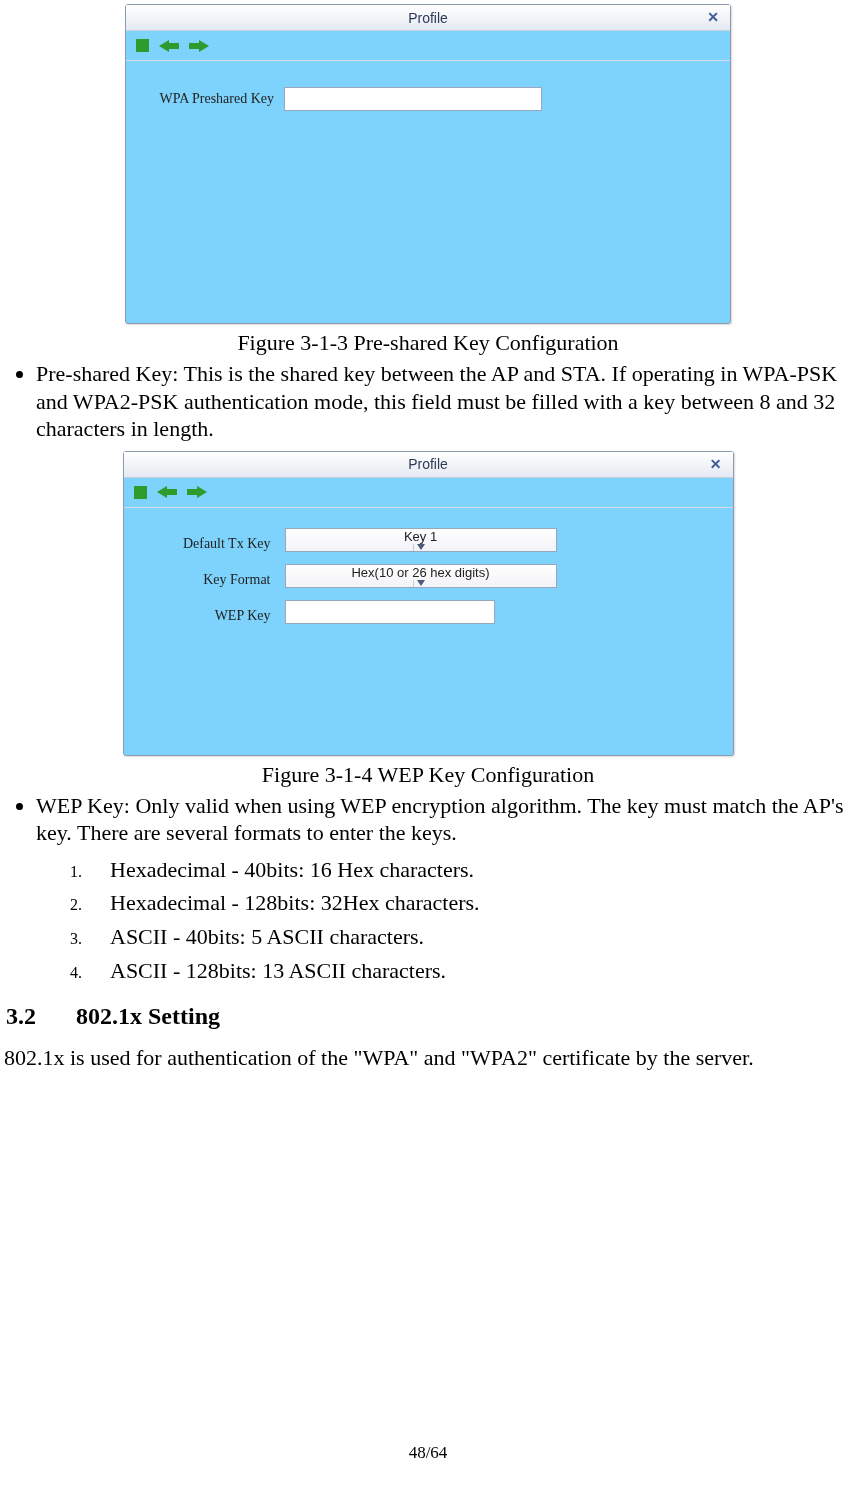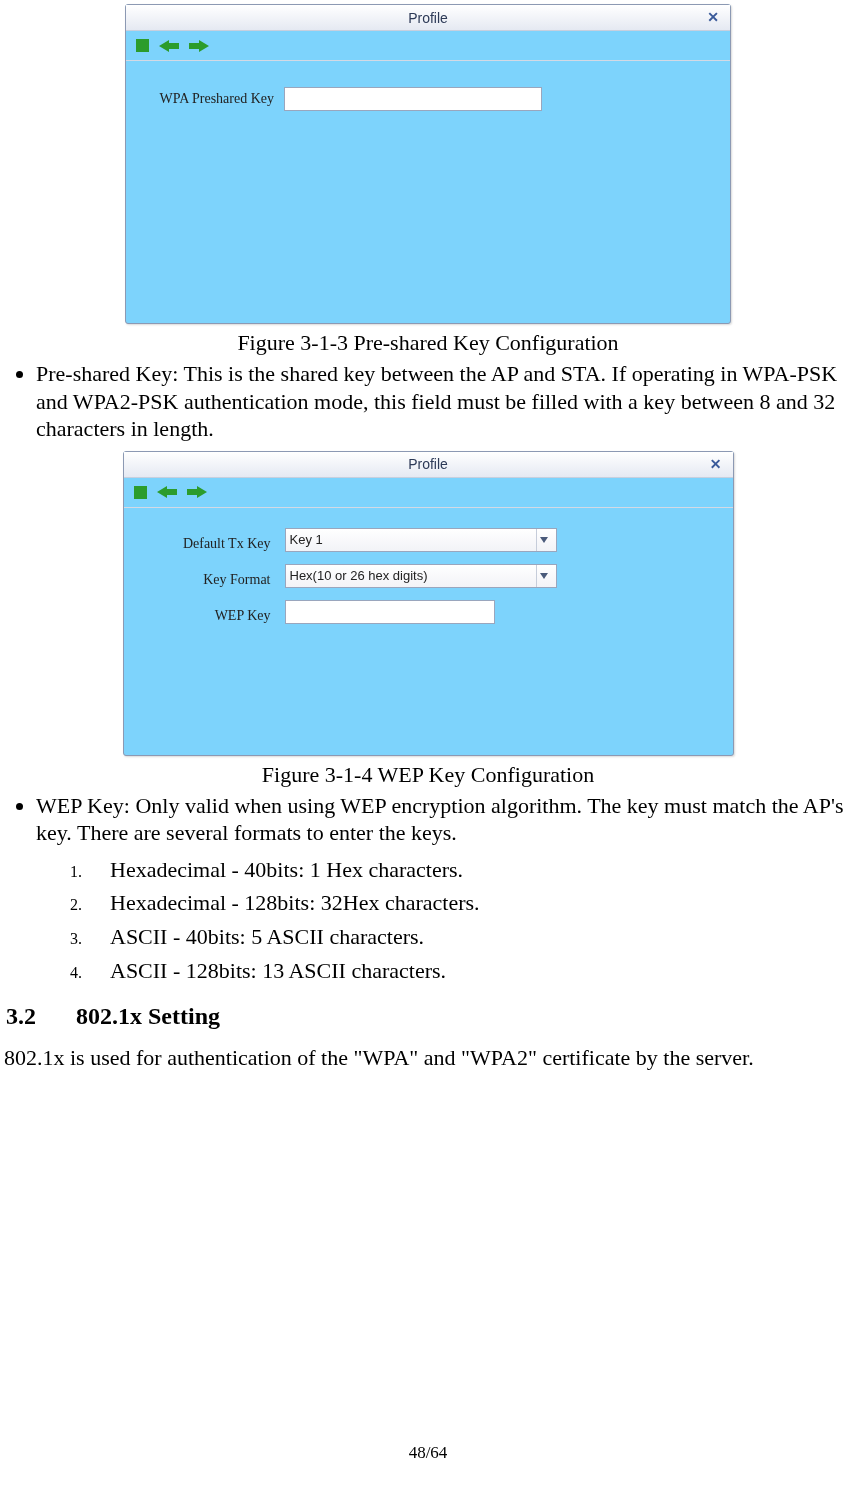--- a/index.html
+++ b/index.html
@@ -95,20 +95,21 @@
     .select {
       height: 24px;
       border: 1px solid #9aa6bd;
       background: linear-gradient(#ffffff, #f2f3f7);
       font-family: Arial, sans-serif;
       font-size: 13px;
       color: #222;
       padding: 0 4px;
       display: flex; align-items: center; justify-content: space-between;
       cursor: pointer;
+      flex-direction: column;
     }
     .select .caret {
       width: 16px; height: 100%;
       border-left: 1px solid #c6cdda;
       display: flex; align-items: center; justify-content: center;
     }
     .select .caret svg { display: block; }
     .dialog2 .select.key1 { width: 272px; }
     .dialog2 .select.format { width: 272px; }
 
@@ -250,21 +251,21 @@
 
   <div class="caption">Figure 3-1-4 WEP Key Configuration</div>
 
   <ul class="bullets">
     <li>WEP Key: Only valid when using WEP encryption algorithm. The key must match the AP's key. There are several formats to enter the keys.</li>
   </ul>
 
   <ol class="sublist">
     <li>
         <span class="num">1.</span>
-        <span>Hexadecimal - 40bits: 1 Hex characters.</span>
+        <span>Hexadecimal - 40bits: 16 Hex characters.</span>
       </li>
     <li>
         <span class="num">2.</span>
         <span>Hexadecimal - 128bits: 32Hex characters.</span>
       </li>
     <li>
         <span class="num">3.</span>
         <span>ASCII - 40bits: 5 ASCII characters.</span>
       </li>
     <li>

